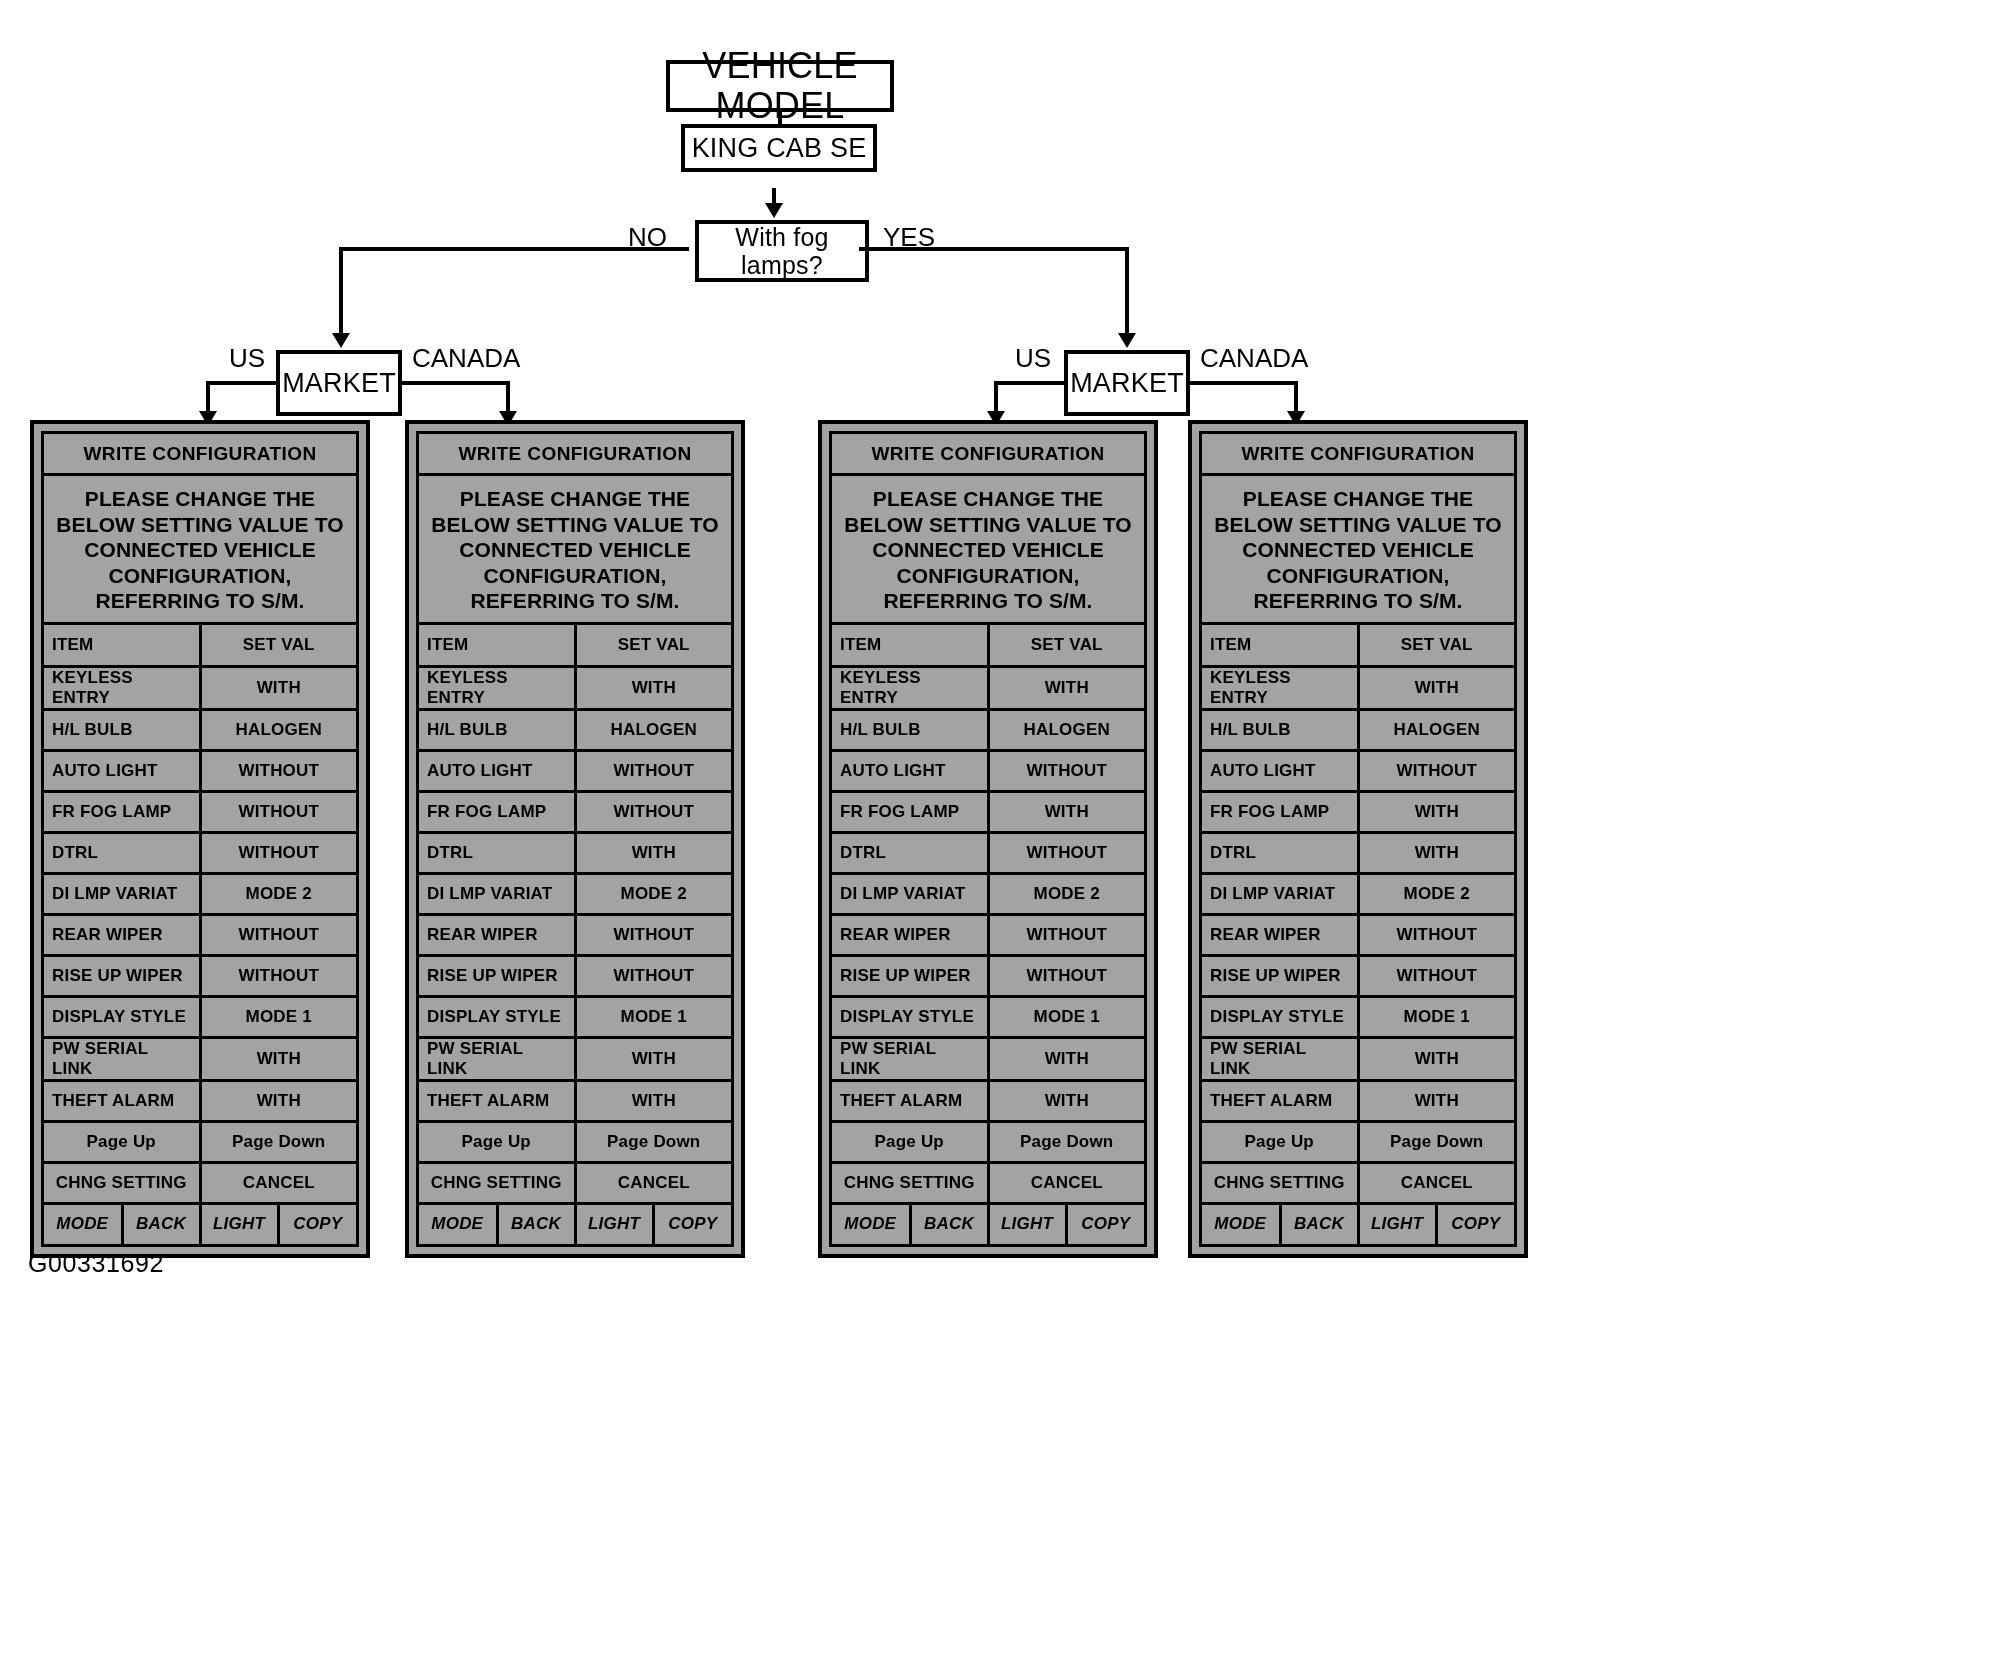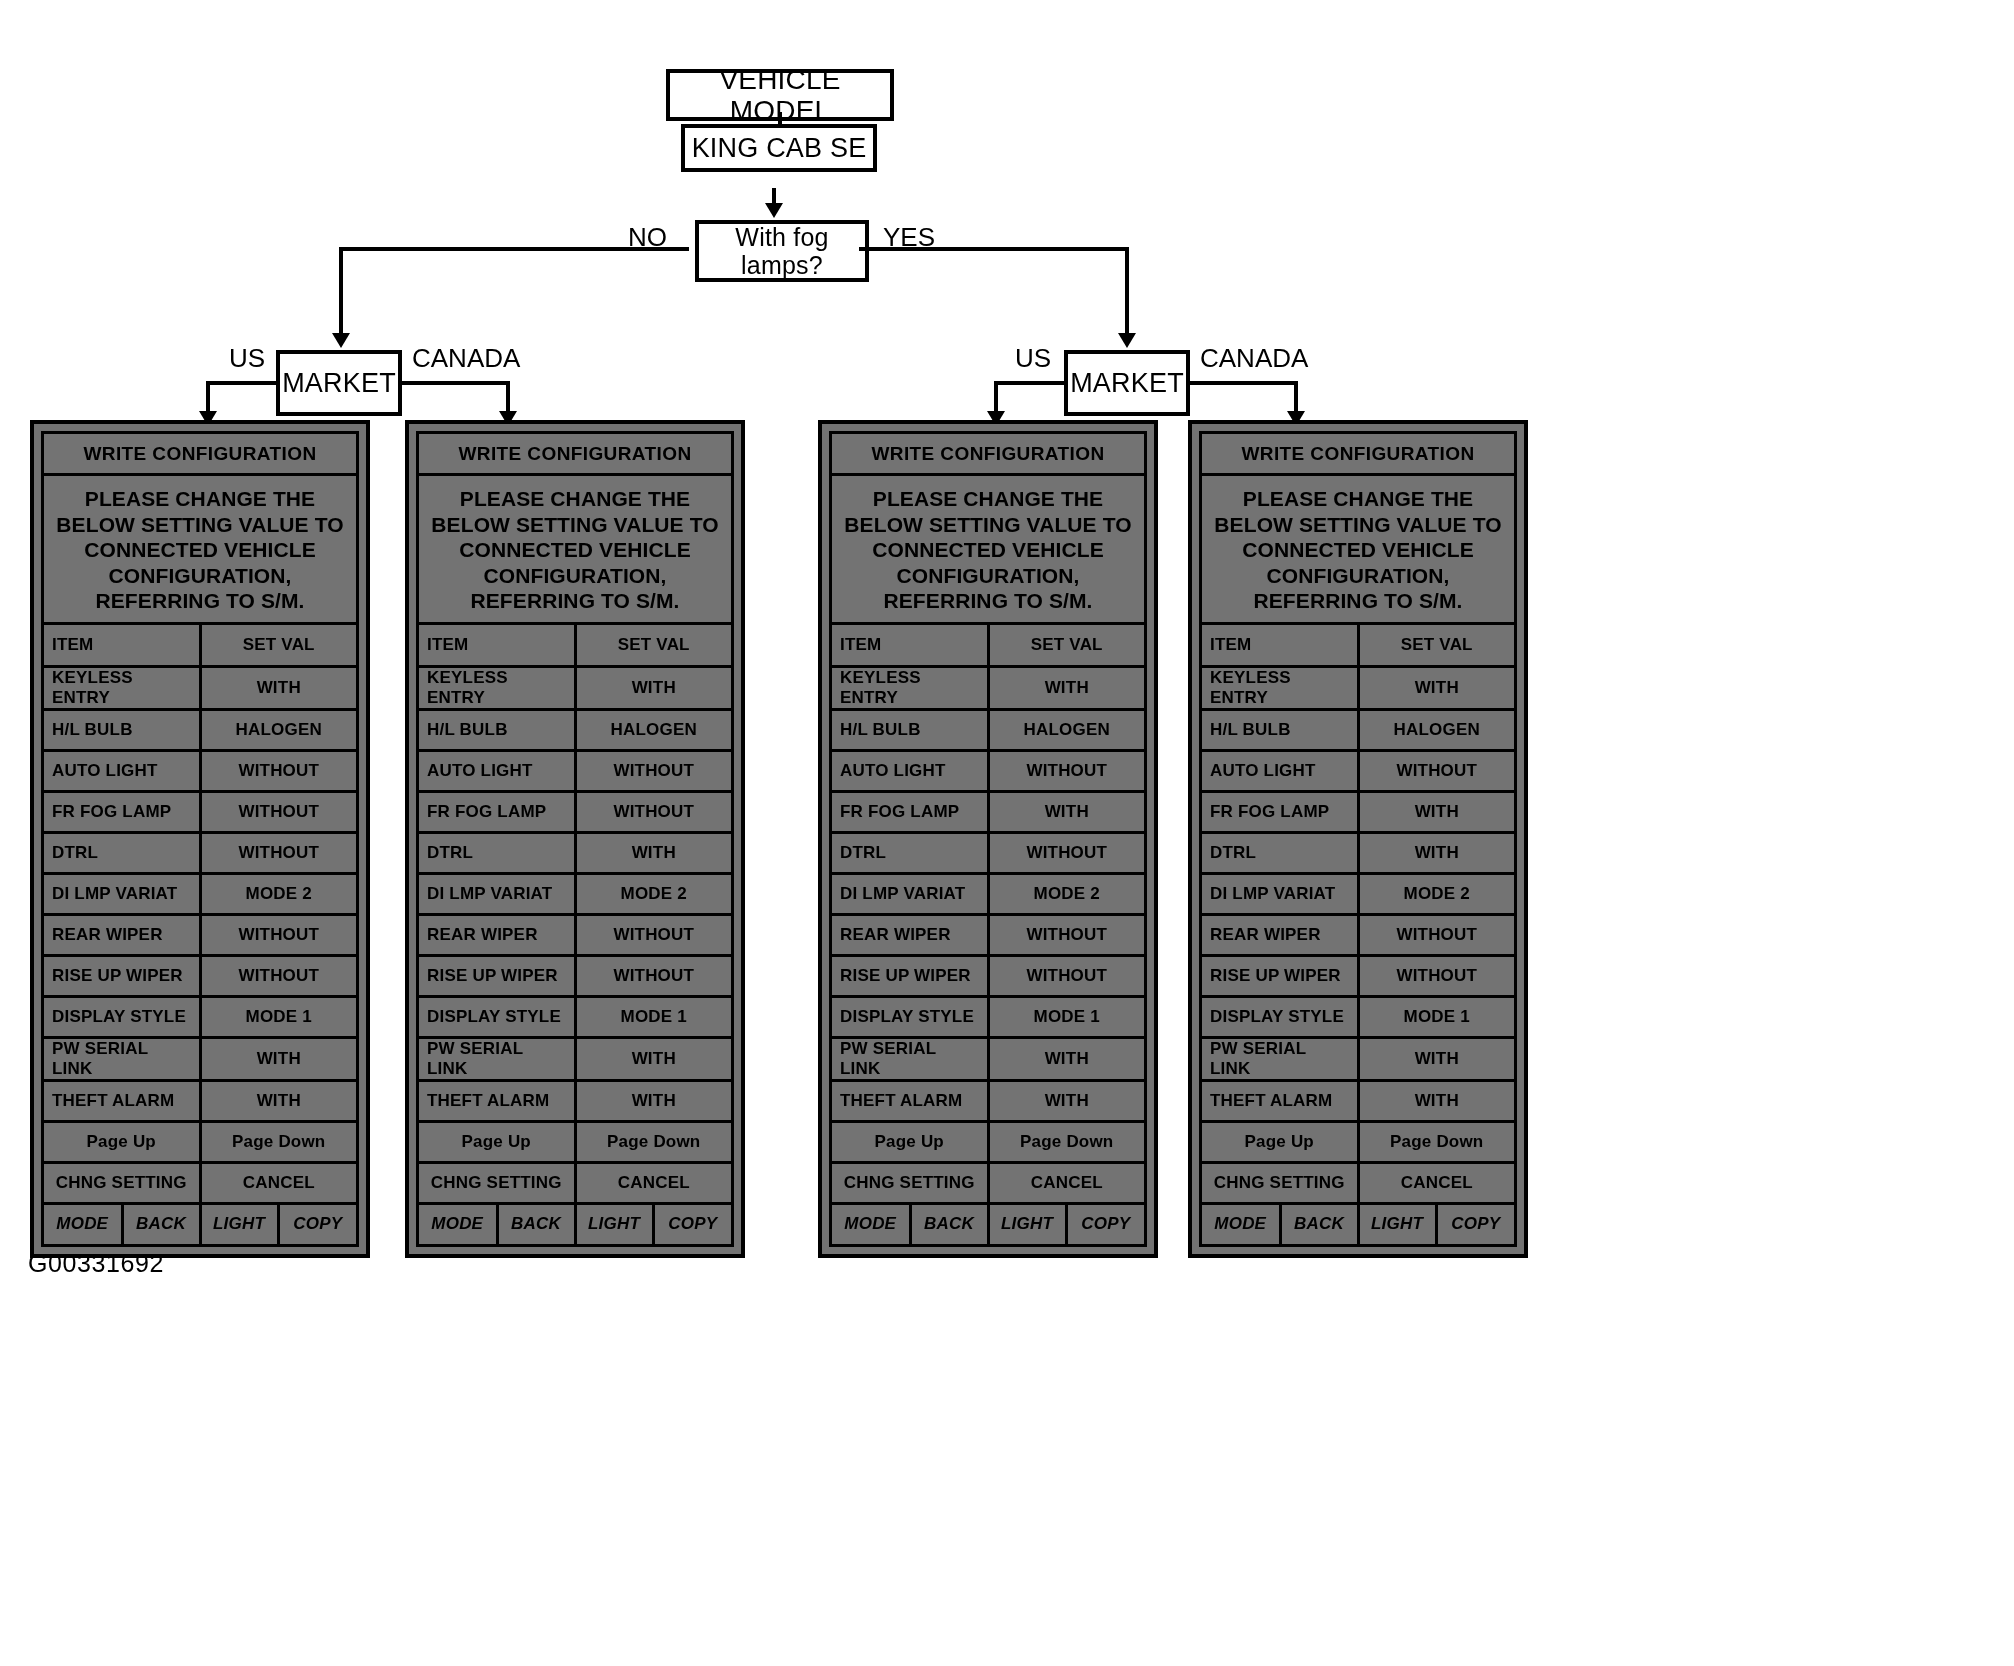--- a/index.html
+++ b/index.html
@@ -17,21 +17,21 @@
   .node {
     position: absolute;
     border: 4px solid #000;
     background: #fff;
     display: flex; align-items: center; justify-content: center;
     text-align: center;
     font-weight: 400;
     letter-spacing: 0.2px;
     line-height: 1.12;
   }
-  #vehicle-model { left: 666px; top: 69px; width: 228px; height: 52px; font-size: 28px; }
+  #vehicle-model { left: 666px; top: 60px; width: 228px; height: 52px; font-size: 36px; }
   #king-cab-se   { left: 681px; top: 124px; width: 196px; height: 48px; font-size: 27px; }
   #with-fog      { left: 695px; top: 220px; width: 174px; height: 62px; font-size: 25px; }
   #market-left   { left: 276px; top: 350px; width: 126px; height: 66px; font-size: 27px; }
   #market-right  { left: 1064px; top: 350px; width: 126px; height: 66px; font-size: 27px; }
 
   
   .ln { position: absolute; background: #000; }
   .hline { height: 4px; }
   .vline { width: 4px; }
   .arrow-down {
@@ -46,21 +46,21 @@
     position: absolute;
     font-size: 26px;
     white-space: nowrap;
   }
 
   
   .panel {
     position: absolute;
     top: 420px;
     border: 4px solid #000;
-    background: #737373;
+    background: #a3a3a3;
     padding: 7px;
   }
   .panel-inner { border: 3px solid #000; }
 
   .panel-title {
     border-bottom: 3px solid #000;
     text-align: center;
     font-size: 19px;
     font-weight: bold;
     padding: 9px 0 8px;

